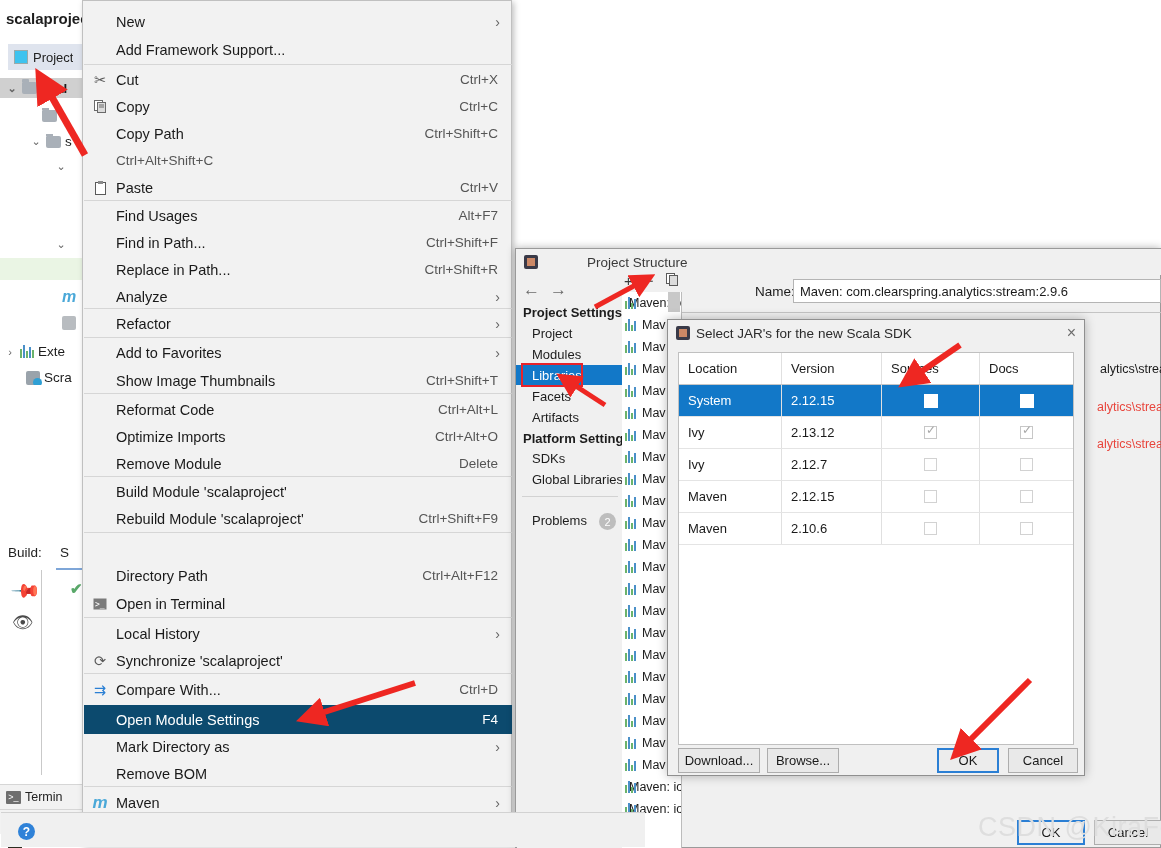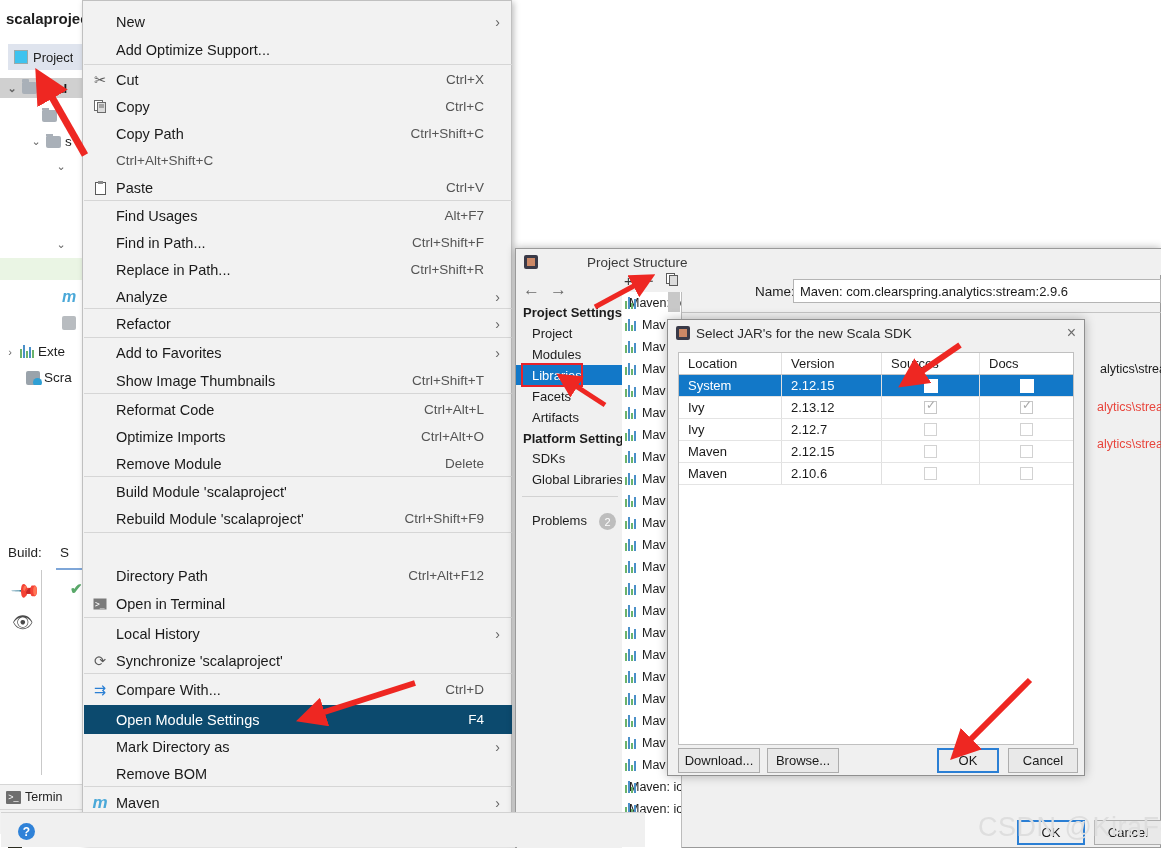--- a/index.html
+++ b/index.html
@@ -55,21 +55,21 @@
 
   
   .ctxmenu {
     position: absolute; left: 82px; top: 0px; width: 430px; height: 845px;
     background: #f2f2f2; border: 1px solid #c0c0c0;
     box-shadow: 2px 2px 6px rgba(0,0,0,0.25);
   }
   .mi { position:absolute; left:1px; width:428px; height:29px; display:flex; align-items:center; font-size:14.5px; color:#1a1a1a; }
   .mi .ico { width:32px; min-width:32px; display:flex; align-items:center; justify-content:center; color:#5a5a5a; }
   .mi .lbl { flex:1; white-space:nowrap; }
-  .mi .acc { color:#555; font-size:13.5px; padding-right:28px; white-space:nowrap; }
+  .mi .acc { color:#555; font-size:13.5px; padding-right:14px; white-space:nowrap; }
   .mi .arrow { color:#666; font-size:14px; padding-right:12px; }
   .mi.sel { background:#0c4a6e; color:#fff; }
   .mi.sel .acc { color:#fff; }
   .sep { position:absolute; left:1px; width:428px; height:1px; background:#d6d6d6; }
 
   .csdn-wm1 { position:absolute; left:358px; top:820px; font-size:12.5px; color:#b6b6b6; }
 
   
   .ps-dlg {
     position:absolute; left:515px; top:248px; width:646px; height:600px;
@@ -110,21 +110,21 @@
   
   .jar-dlg {
     position:absolute; left:667px; top:319px; width:418px; height:457px;
     background:#f0f0f0; border:1px solid #8f8f8f;
     box-shadow: 0 0 10px rgba(0,0,0,0.28);
   }
   .jar-title { position:absolute; left:0; top:0; width:418px; height:26px; display:flex; align-items:center; gap:6px; padding-left:8px; }
   .jar-title-txt { font-size:13.5px; color:#2b2b2b; }
   .jar-close { position:absolute; right:10px; top:4px; font-size:16px; color:#6b6b6b; }
   .jtable { position:absolute; left:678px; top:352px; width:396px; height:393px; background:#fff; border:1px solid #c0c0c0; }
-  .jrow { display:flex; height:22px; align-items:flex-end; font-size:13px; color:#1a1a1a; border-bottom:1px solid #e4e4e4; }
+  .jrow { display:flex; height:32px; align-items:flex-end; font-size:13px; color:#1a1a1a; border-bottom:1px solid #e4e4e4; }
   .jhead { background:#fff; border-bottom:1px solid #c6c6c6; }
   .jc-loc { width:103px; padding-left:9px; border-right:1px solid #e0e0e0; height:100%; display:flex; align-items:center;}
   .jc-ver { width:100px; padding-left:9px; border-right:1px solid #e0e0e0; height:100%; display:flex; align-items:center;}
   .jc-src { width:98px; border-right:1px solid #e0e0e0; height:100%; display:flex; align-items:center; justify-content:center;}
   .jc-doc { width:93px; height:100%; display:flex; align-items:center; justify-content:center;}
   .jhead .jc-loc, .jhead .jc-ver, .jhead .jc-src, .jhead .jc-doc { justify-content:flex-start; padding-left:9px; }
   .jrow.sel { background:#1278c8; color:#fff; }
   .cb { width:13px; height:13px; border:1px solid #a0a0a0; background:#fff; display:inline-block; }
   .cb.white { border:none; background:#fff; width:14px; height:14px; }
   .cb.checked { border:1px solid #c7c7c7; background:#fff; position:relative; }
@@ -224,21 +224,21 @@
 
   <div class="ctxmenu">
 
     <div class="mi" style="top:6px;">
       <span class="ico"></span>
       <span class="lbl">New</span>
       <span class="arrow">›</span>
     </div>
     <div class="mi" style="top:34px;">
       <span class="ico"></span>
-      <span class="lbl">Add Optimize Support...</span>
+      <span class="lbl">Add Framework Support...</span>
     </div>
     <div class="sep" style="top:63px;"></div>
 
     <div class="mi" style="top:64px;">
       <span class="ico">✂</span>
       <span class="lbl"><span>Cut</span></span>
       <span class="acc">Ctrl+X</span>
     </div>
     <div class="mi" style="top:118px;">
       <span class="ico"></span>

